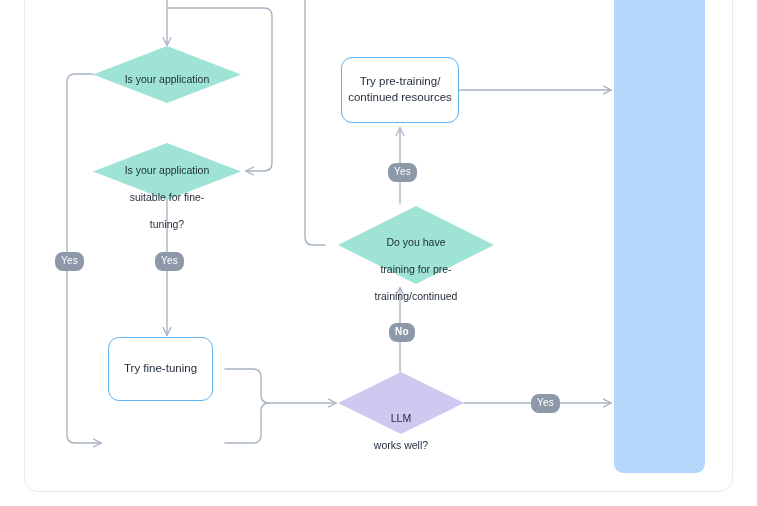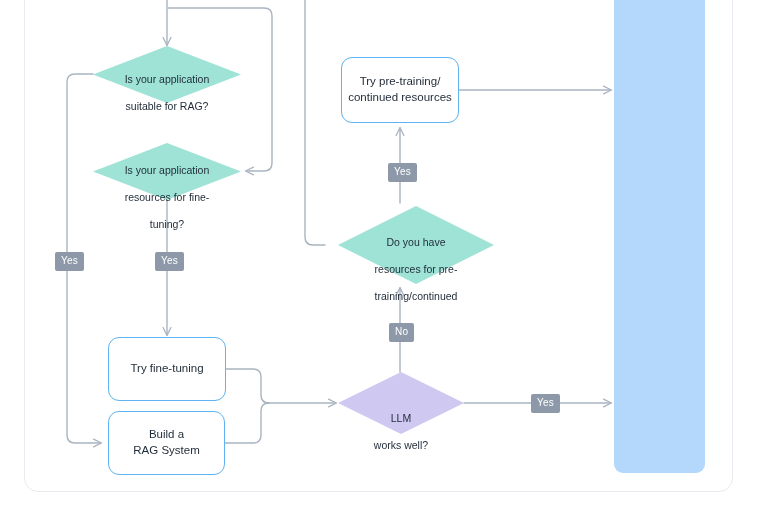--- a/index.html
+++ b/index.html
@@ -61,21 +61,21 @@
     padding-top:16px;
   }
 
   .edge-label{
     position:absolute;
     background:#8d99a8;
     color:#ffffff;
     font-size:10px;
     line-height:1;
     padding:4px 6px 5px 6px;
-    border-radius:2px;
+    border-radius:8px;
     letter-spacing:.2px;
   }
 </style>
 </head>
 <body>
 
 <div id="stage">
 
   <div class="card"></div>
 
@@ -113,77 +113,72 @@
       <path d="M 464 403 L 611 403" marker-end="url(#arr)"></path>
     </g>
   </svg>
 
   <div class="node" style="left:93px;top:46px;width:148px;height:57px;">
     <svg width="148" height="57" style="position:absolute;left:0;top:0;">
       <polygon points="74,0 148,28.5 74,57 0,28.5" fill="#9ee3d6"></polygon>
     </svg>
     <div class="diamond-label" style="position:absolute;left:0;top:13px;width:148px;">
       <div>Is your application</div>
-      <div>suitable for RAG?</div>
     </div>
   </div>
 
   <div class="node" style="left:93px;top:143px;width:148px;height:57px;">
     <svg width="148" height="57" style="position:absolute;left:0;top:0;">
       <polygon points="74,0 148,28.5 74,57 0,28.5" fill="#9ee3d6"></polygon>
     </svg>
     <div class="diamond-label" style="position:absolute;left:0;top:7px;width:148px;">
       <div>Is your application</div>
-      <div>resources for fine-</div>
+      <div>suitable for fine-</div>
       <div>tuning?</div>
     </div>
   </div>
 
   <div class="node" style="left:338px;top:206px;width:156px;height:78px;">
     <svg width="156" height="78" style="position:absolute;left:0;top:0;">
       <polygon points="78,0 156,39 78,78 0,39" fill="#9ee3d6"></polygon>
     </svg>
     <div class="diamond-label" style="position:absolute;left:0;top:16px;width:156px;">
       <div>Do you have</div>
-      <div>resources for pre-</div>
+      <div>training for pre-</div>
       <div>training/continued</div>
     </div>
   </div>
 
   <div class="node" style="left:338px;top:372px;width:126px;height:62px;">
     <svg width="126" height="62" style="position:absolute;left:0;top:0;">
       <polygon points="63,0 126,31 63,62 0,31" fill="#cfc9f2"></polygon>
     </svg>
     <div class="diamond-label" style="position:absolute;left:0;top:26px;width:126px;">
       <div>LLM</div>
       <div>works well?</div>
     </div>
   </div>
 
   <div class="node box" style="left:341px;top:57px;width:118px;height:66px;flex-direction:column;">
     <div>Try pre-training/</div>
     <div>continued resources</div>
   </div>
 
-  <div class="node box" style="left:108px;top:337px;width:118px;height:64px;">
+  <div class="node box" style="left:108px;top:337px;width:105px;height:64px;">
     <span>Try fine-tuning</span>
   </div>
 
-  <div class="node box" style="left:108px;top:411px;width:117px;height:64px;flex-direction:column;">
-    <div>Build a</div>
-    <div>RAG System</div>
-  </div>
 
   <div class="node profit" style="left:614px;top:-34px;width:91px;height:507px;">
     
   </div>
 
   <div class="edge-label" style="left:55px;top:252px;">Yes</div>
 
   <div class="edge-label" style="left:155px;top:252px;">Yes</div>
 
   <div class="edge-label" style="left:388px;top:163px;">Yes</div>
 
-  <div class="edge-label" style="left:389px;top:323px;">No</div>
+  <div class="edge-label" style="left:389px;top:323px;font-weight:bold;">No</div>
 
   <div class="edge-label" style="left:531px;top:394px;">Yes</div>
 
 </div>
 
 </body></html>

